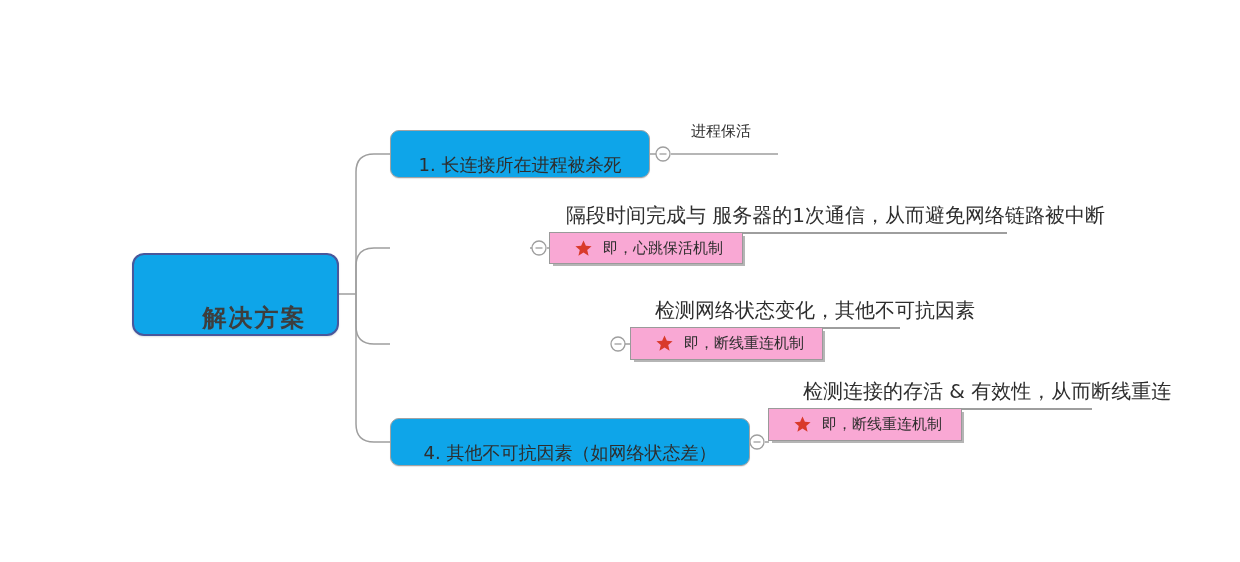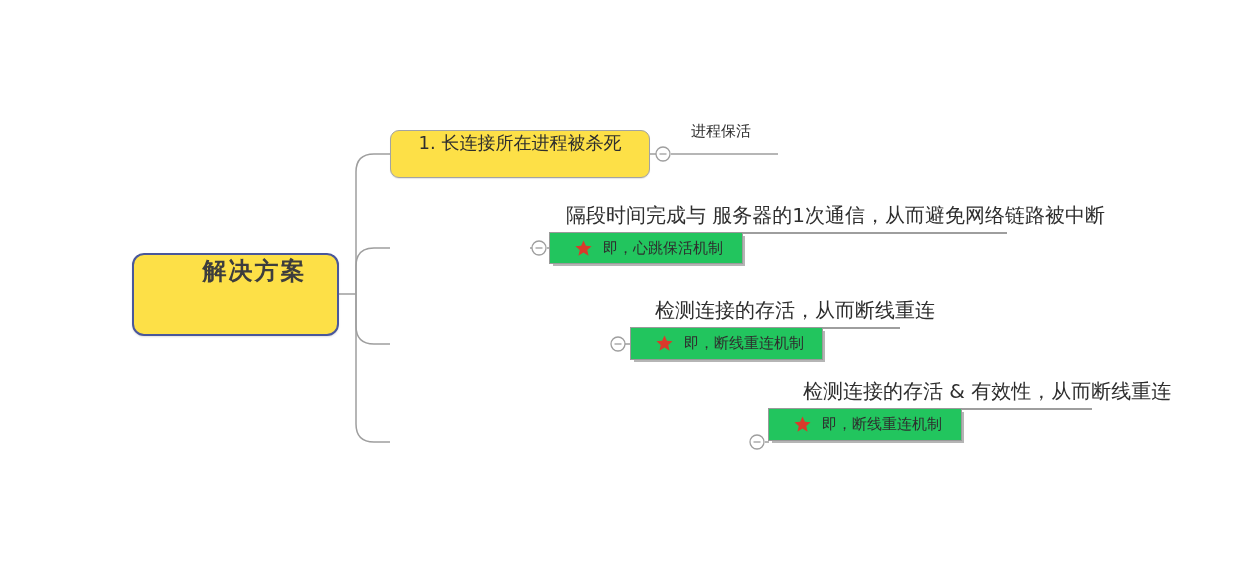--- a/index.html
+++ b/index.html
@@ -1,33 +1,33 @@
 <!DOCTYPE html>
 <html><head>
 <meta charset="utf-8">
 <style>
   html,body{margin:0;padding:0;background:#ffffff;}
   body{width:1240px;height:562px;position:relative;overflow:hidden;
        font-family:"DejaVu Sans","Liberation Sans",sans-serif;color:#2f2f2f;}
   .canvas{position:absolute;inset:0;}
   svg.wires{position:absolute;left:0;top:0;pointer-events:none;}
 
-  .topic{position:absolute;background:#fde047;border:1.5px solid #a3a3a3;border-radius:9px;
-         display:flex;align-items:flex-start;justify-content:center;
+  .topic{position:absolute;background:#0ea5e9;border:1.5px solid #a3a3a3;border-radius:9px;
+         display:flex;align-items:flex-end;justify-content:center;
          font-size:18px;color:#2e2e2e;box-shadow:0 1px 1px rgba(0,0,0,.10);
          white-space:nowrap;box-sizing:border-box;}
   .root{border:2px solid #49579b;border-radius:12px;font-size:24px;font-weight:bold;
         color:#3d3d3d;letter-spacing:2px;box-shadow:0 1px 2px rgba(0,0,0,.12);padding-left:38px;}
 
   .leaf-label{position:absolute;font-size:15px;color:#2e2e2e;text-align:center;white-space:nowrap;}
 
   .group{position:absolute;}
   .note{font-size:20px;color:#2e2e2e;white-space:nowrap;height:22px;line-height:22px;}
   .note-line{position:absolute;height:1.5px;background:#9e9e9e;left:0;top:28px;}
-  .solution{position:absolute;left:0;top:28px;background:#22c55e;border:1px solid #9a9a9a;
+  .solution{position:absolute;left:0;top:28px;background:#f9a8d4;border:1px solid #9a9a9a;
             display:flex;align-items:center;gap:10px;padding:0 12px 0 24px;
             font-size:15px;color:#2e2e2e;white-space:nowrap;box-sizing:border-box;
             box-shadow:3px 3px 0 -1px #b5b5b5;}
   .star{flex:0 0 auto;}
 </style>
 </head>
 <body>
 
 <div class="canvas">
 
@@ -65,38 +65,41 @@
     </g>
   </svg>
 
   <div class="topic root" style="left:132px;top:253px;width:207px;height:83px;">
     <span>解决方案</span>
   </div>
 
   <div class="topic" style="left:390px;top:130px;width:260px;height:48px;">
     <span>1. 长连接所在进程被杀死</span>
   </div>
+  <div class="topic" style="left:390px;top:418px;width:360px;height:48px;">
+    <span>4. 其他不可抗因素（如网络状态差）</span>
+  </div>
 
   <div class="leaf-label" style="left:664px;top:122px;width:114px;">
     <span>进程保活</span>
   </div>
 
   <div class="group" style="left:549px;top:204px;width:458px;">
     <div class="note" style="padding-left:17px;">隔段时间完成与 服务器的1次通信，从而避免网络链路被中断</div>
     <div class="note-line" style="width:458px;"></div>
     <div class="solution" style="width:194px;height:32px;">
       <svg class="star" width="19" height="19" viewBox="0 0 24 24">
         <path d="M12 1.8l3 6.7 7.2.6-5.5 4.8 1.7 7.1L12 17.2 5.6 21l1.7-7.1L1.8 9.1 9 8.5z" fill="#d93a2b"></path>
       </svg>
       <span>即，心跳保活机制</span>
     </div>
   </div>
 
   <div class="group" style="left:630px;top:299px;width:270px;">
-    <div class="note" style="padding-left:25px;">检测连接的存活，从而断线重连</div>
+    <div class="note" style="padding-left:25px;">检测网络状态变化，其他不可抗因素</div>
     <div class="note-line" style="width:270px;"></div>
     <div class="solution" style="width:193px;height:33px;">
       <svg class="star" width="19" height="19" viewBox="0 0 24 24">
         <path d="M12 1.8l3 6.7 7.2.6-5.5 4.8 1.7 7.1L12 17.2 5.6 21l1.7-7.1L1.8 9.1 9 8.5z" fill="#d93a2b"></path>
       </svg>
       <span>即，断线重连机制</span>
     </div>
   </div>
 
   <div class="group" style="left:768px;top:380px;width:324px;">

